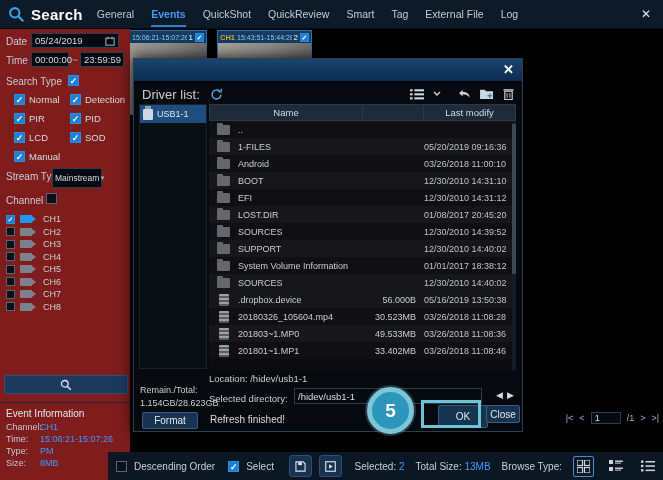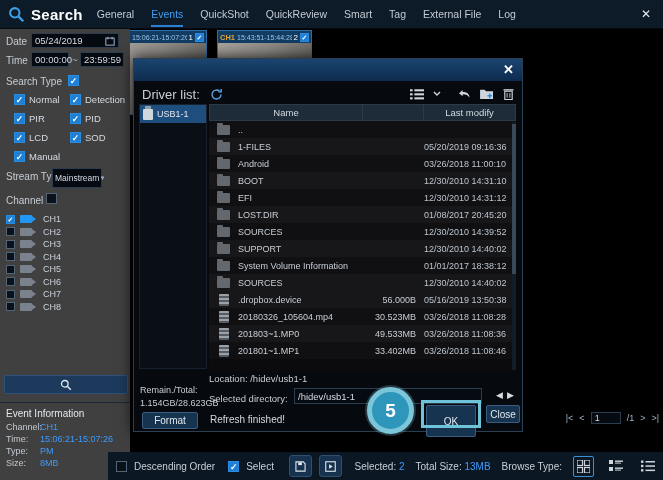--- a/index.html
+++ b/index.html
@@ -5,24 +5,24 @@
   html,body{margin:0;padding:0;background:#000;}
   #app{position:relative;width:663px;height:480px;background:#000;overflow:hidden;
        font-family:"Liberation Sans",sans-serif;color:#cfd6dd;}
   
   .topbar{position:absolute;left:0;top:0;right:0;height:28px;background:#0d1a27;
           display:flex;align-items:center;z-index:6;border-bottom:1px solid #050a10;}
   .logo{margin-left:8px;width:17px;height:17px;flex:none}
   .apptitle{font-size:15px;font-weight:bold;color:#fff;margin:0 14px 0 6px;letter-spacing:.3px}
   .tabs{display:flex;align-items:center;gap:17px;font-size:10.5px;flex:1}
   .tab{color:#c3cbd4;cursor:pointer;padding:7px 0 5px 0;border-bottom:2px solid transparent}
-  .tab.active{color:#3f9ef5;border-bottom-color:#2f7fd0;font-weight:normal}
+  .tab.active{color:#3f9ef5;border-bottom-color:#2f7fd0;font-weight:bold}
   .winclose{margin-right:12px;color:#e6ebf0;font-size:12px;cursor:pointer}
   
-  .sidebar{position:absolute;left:0;top:28px;width:130px;bottom:0;background:#404040;z-index:4;
+  .sidebar{position:absolute;left:0;top:28px;width:130px;bottom:0;background:#7f1d1d;z-index:4;
            font-size:10px;}
   .sb-label{position:absolute;color:#c6cdd4;}
   .inp{position:absolute;box-sizing:border-box;background:#060b11;border:1px solid #2c3d4f;
        color:#d5dbe1;font-size:9.5px;display:flex;align-items:center;padding:0 3px;height:15px}
   .sch-grid{position:absolute;left:14px;top:62px;width:112px;display:flex;flex-wrap:wrap}
   .sch-item{width:50%;height:19px;display:flex;align-items:center;gap:4px}
   .sch-item .lbl{font-size:9.5px;color:#d5dbe1}
   .cb{box-sizing:border-box;width:11px;height:11px;border:1px solid #546578;background:#0a1119;
       display:inline-block;flex:none}
   .cb.on{background:#1f7fd4;border-color:#2a8ce0}
@@ -104,21 +104,21 @@
   .m-arrows{position:absolute;left:362px;top:331px;font-size:9px;color:#d5dbe1;letter-spacing:4px;cursor:pointer}
   .m-remain-l{position:absolute;left:6px;top:326px;font-size:9px;color:#c8ced5}
   .m-remain-v{position:absolute;left:6px;top:339px;font-size:9px;color:#c8ced5}
   .btn{position:absolute;box-sizing:border-box;background:#16344f;border:1px solid #3a5c80;
       border-radius:2px;color:#e2e8ee;font-size:10px;display:flex;align-items:center;
       justify-content:center;cursor:pointer}
   .fmt-btn{left:8px;top:353px;width:56px;height:17px}
   .m-status{position:absolute;left:76px;top:355px;font-size:10px;color:#d5dbe1}
   .ok-anno{position:absolute;left:287px;top:341px;width:60px;height:28px;border:3px solid #6fc3d8;
       box-sizing:border-box;z-index:12}
-  .ok-btn{left:292px;top:346px;width:50px;height:32px}
+  .ok-btn{left:304px;top:346px;width:50px;height:23px}
   .close-btn{left:352px;top:346px;width:34px;height:18px}
   
   .circle5{position:absolute;left:367px;top:387px;width:47px;height:47px;border-radius:50%;
       background:#2e96ba;border:5px solid #7cc6da;box-sizing:border-box;z-index:20;
       display:flex;align-items:center;justify-content:center;color:#fff;font-size:19px;
       font-weight:bold;box-shadow:0 0 0 2px rgba(130,195,220,.25)}
   
   .pagination{position:absolute;right:4px;top:412px;display:flex;align-items:center;gap:6px;
       font-size:9px;color:#9fb3c8;z-index:3}
   .pg-box{box-sizing:border-box;width:30px;height:12px;border:1px solid #2c3d4f;background:#060b11;

